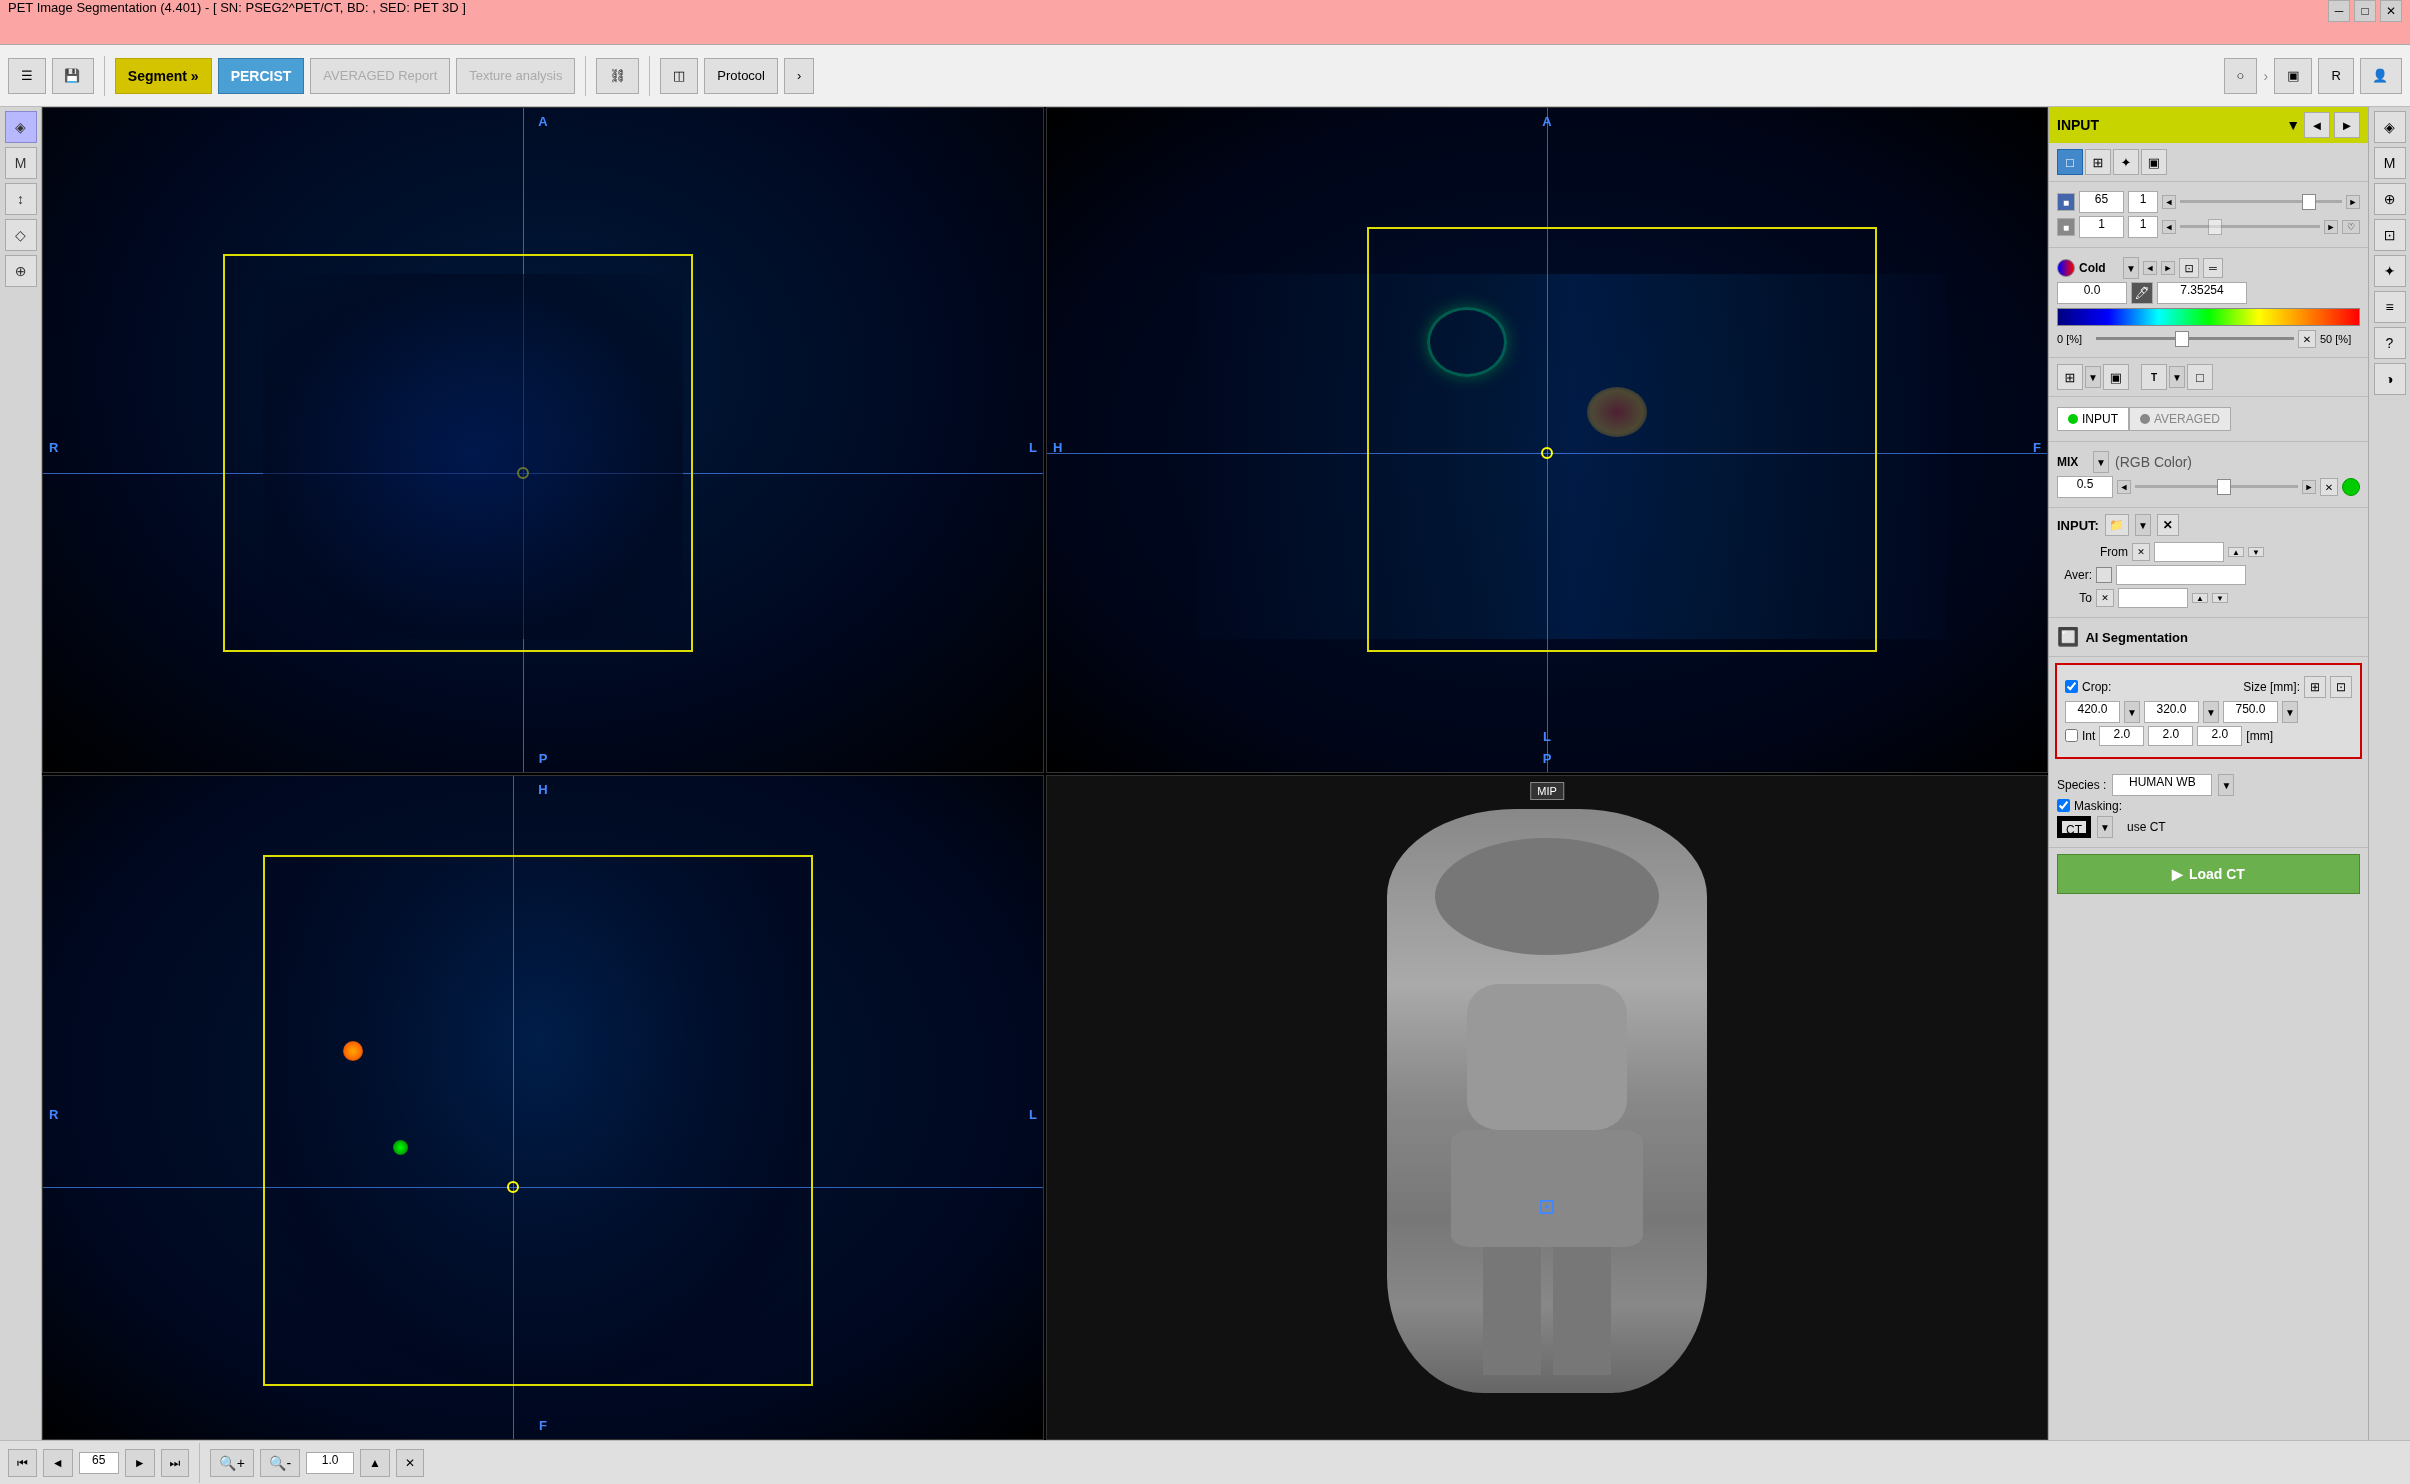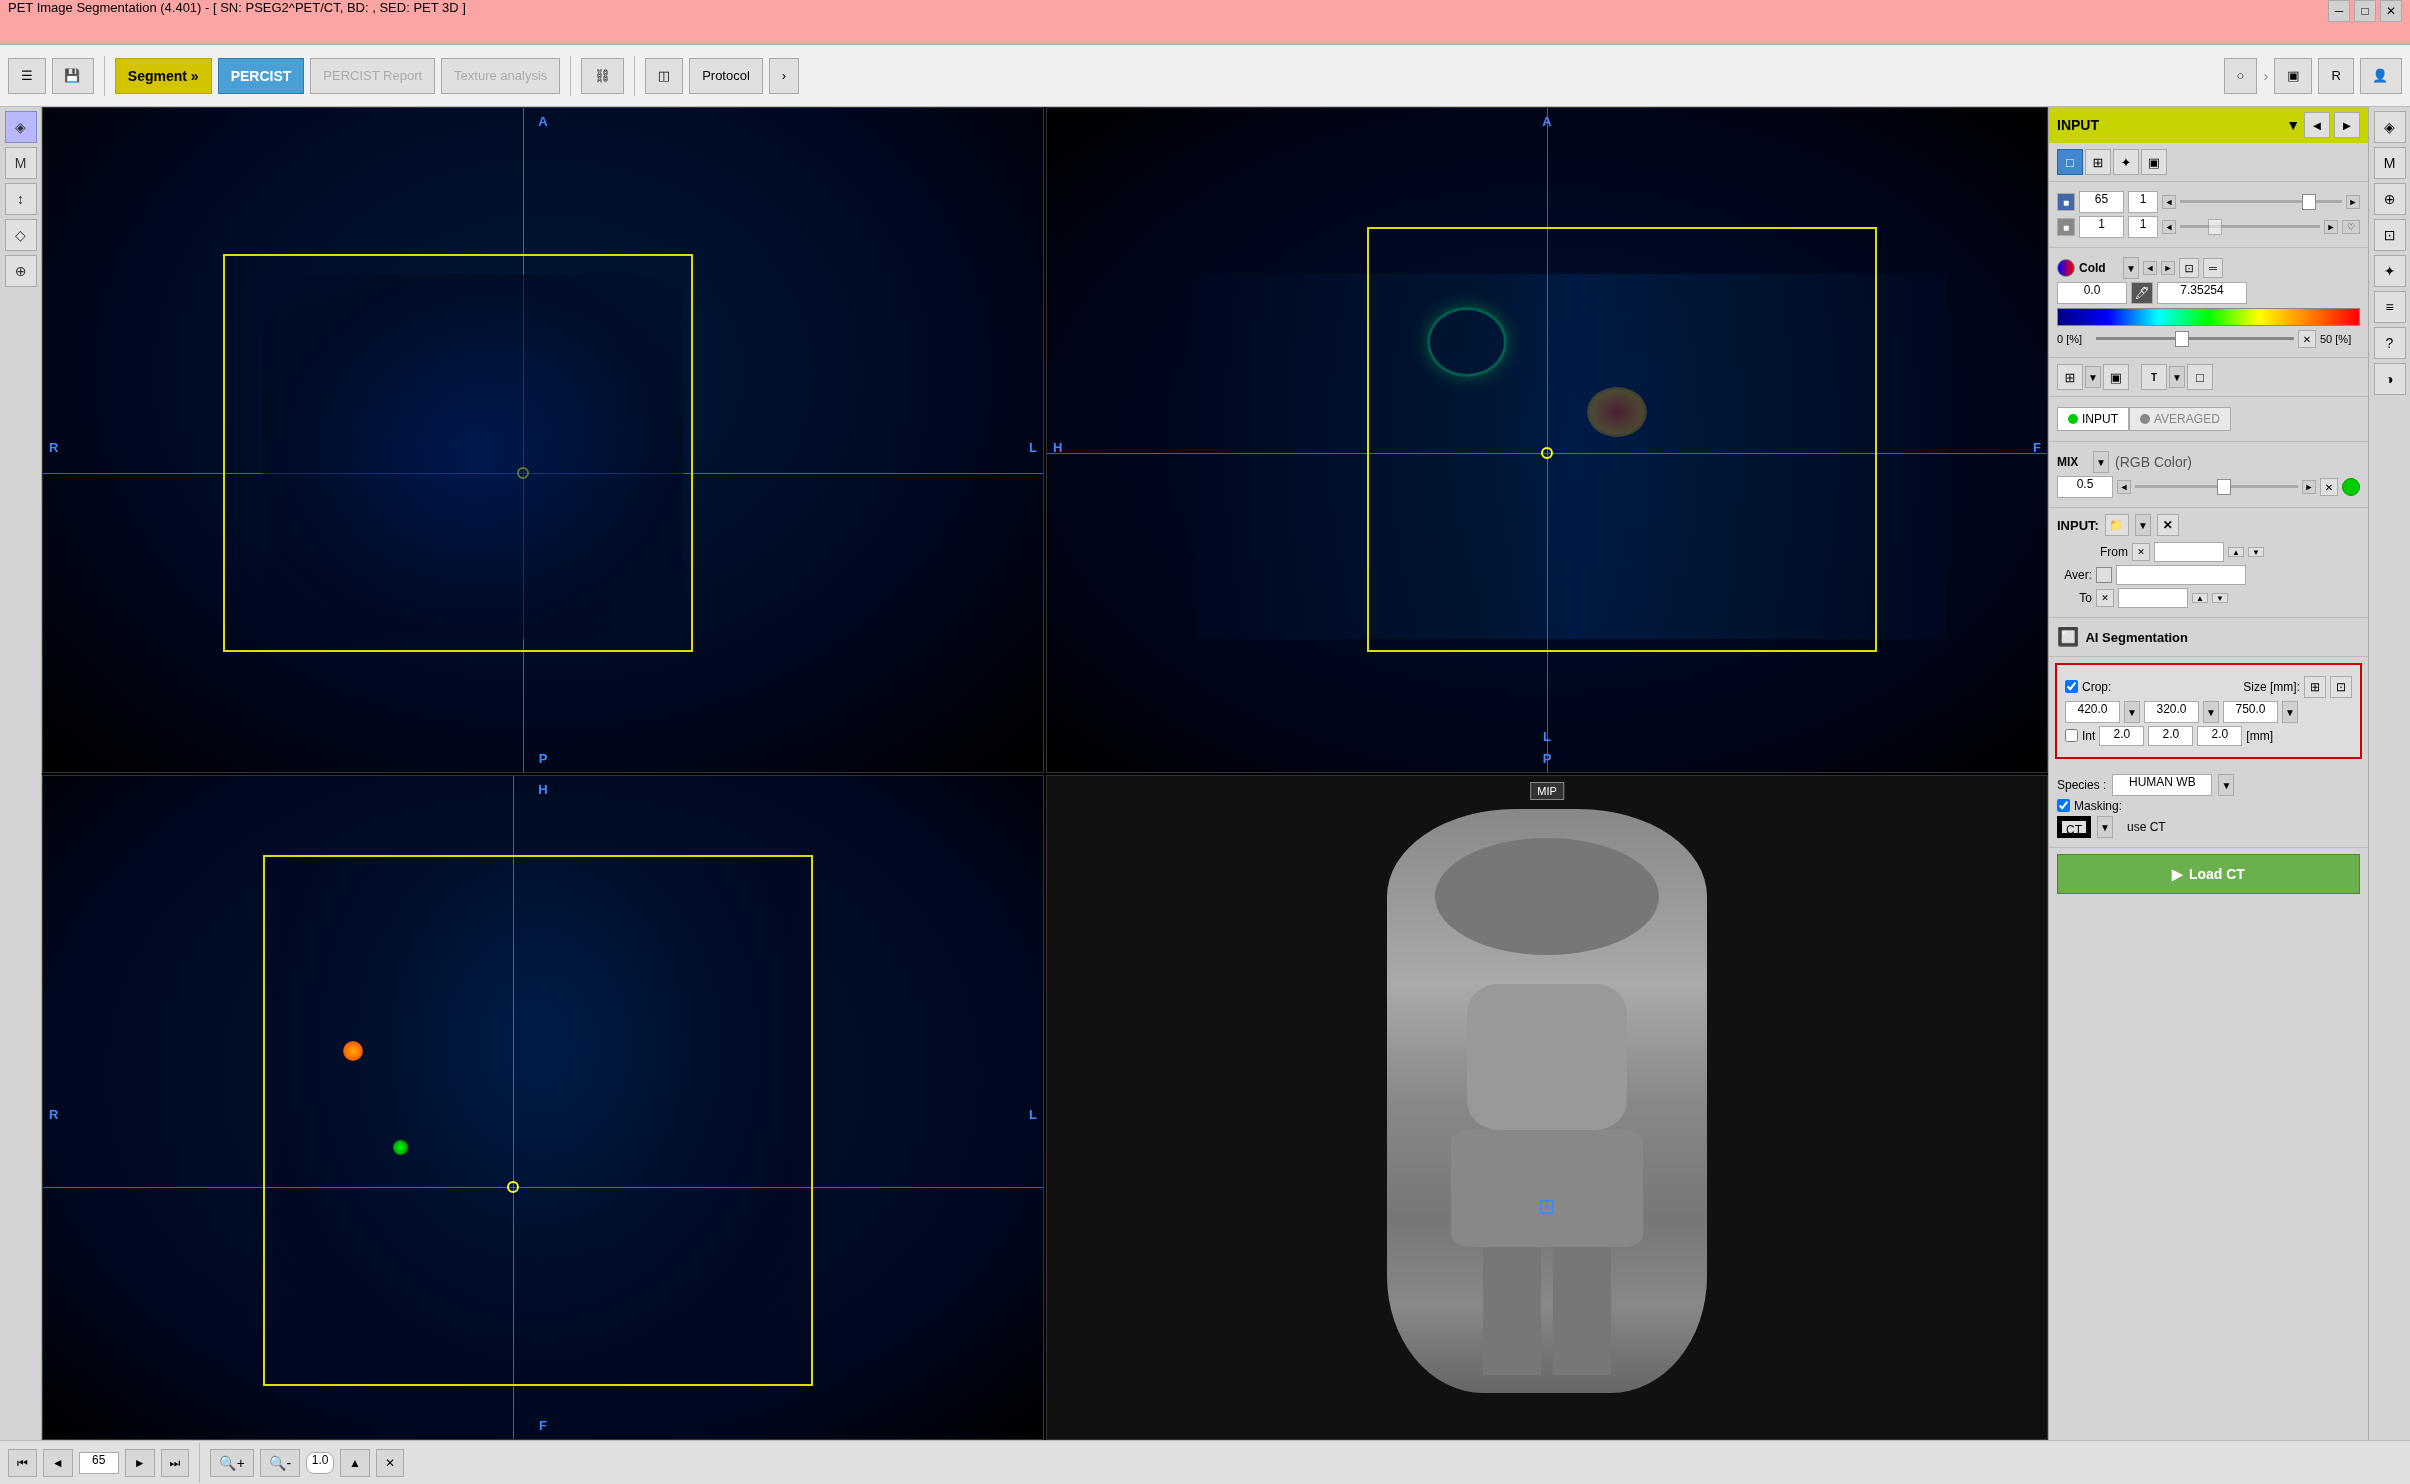--- a/index.html
+++ b/index.html
@@ -400,21 +400,21 @@
       <span>💾</span>
     </div>
     <div class="toolbar-divider"></div>
     <div class="toolbar-btn segment">
       <span>Segment »</span>
     </div>
     <div class="toolbar-btn percist">
       <span>PERCIST</span>
     </div>
     <div class="toolbar-btn inactive">
-      <span>PERCIST Report</span>
+      <span>AVERAGED Report</span>
     </div>
     <div class="toolbar-btn inactive">
       <span>Texture analysis</span>
     </div>
     <div class="toolbar-divider"></div>
     <div class="toolbar-btn">
       <span>⛓</span>
     </div>
     <div class="toolbar-divider"></div>
     <div class="toolbar-btn">
@@ -782,18 +782,18 @@
 
   <div class="status-bar">
     <div class="status-btn">⏮</div>
     <div class="status-btn">◄</div>
     <div class="num-input" style="width:40px;">65</div>
     <div class="status-btn">►</div>
     <div class="status-btn">⏭</div>
     <div class="toolbar-divider"></div>
     <div class="status-btn" style="font-size:14px;">🔍+</div>
     <div class="status-btn" style="font-size:14px;">🔍-</div>
-    <div class="num-input" style="width:28px;border-radius:8px;">1.0</div>
+    <div class="num-input" style="width:48px;">1.0</div>
     <div class="status-btn">▲</div>
     <div class="status-btn">✕</div>
   </div>
 
 </div>
 
 </body></html>

